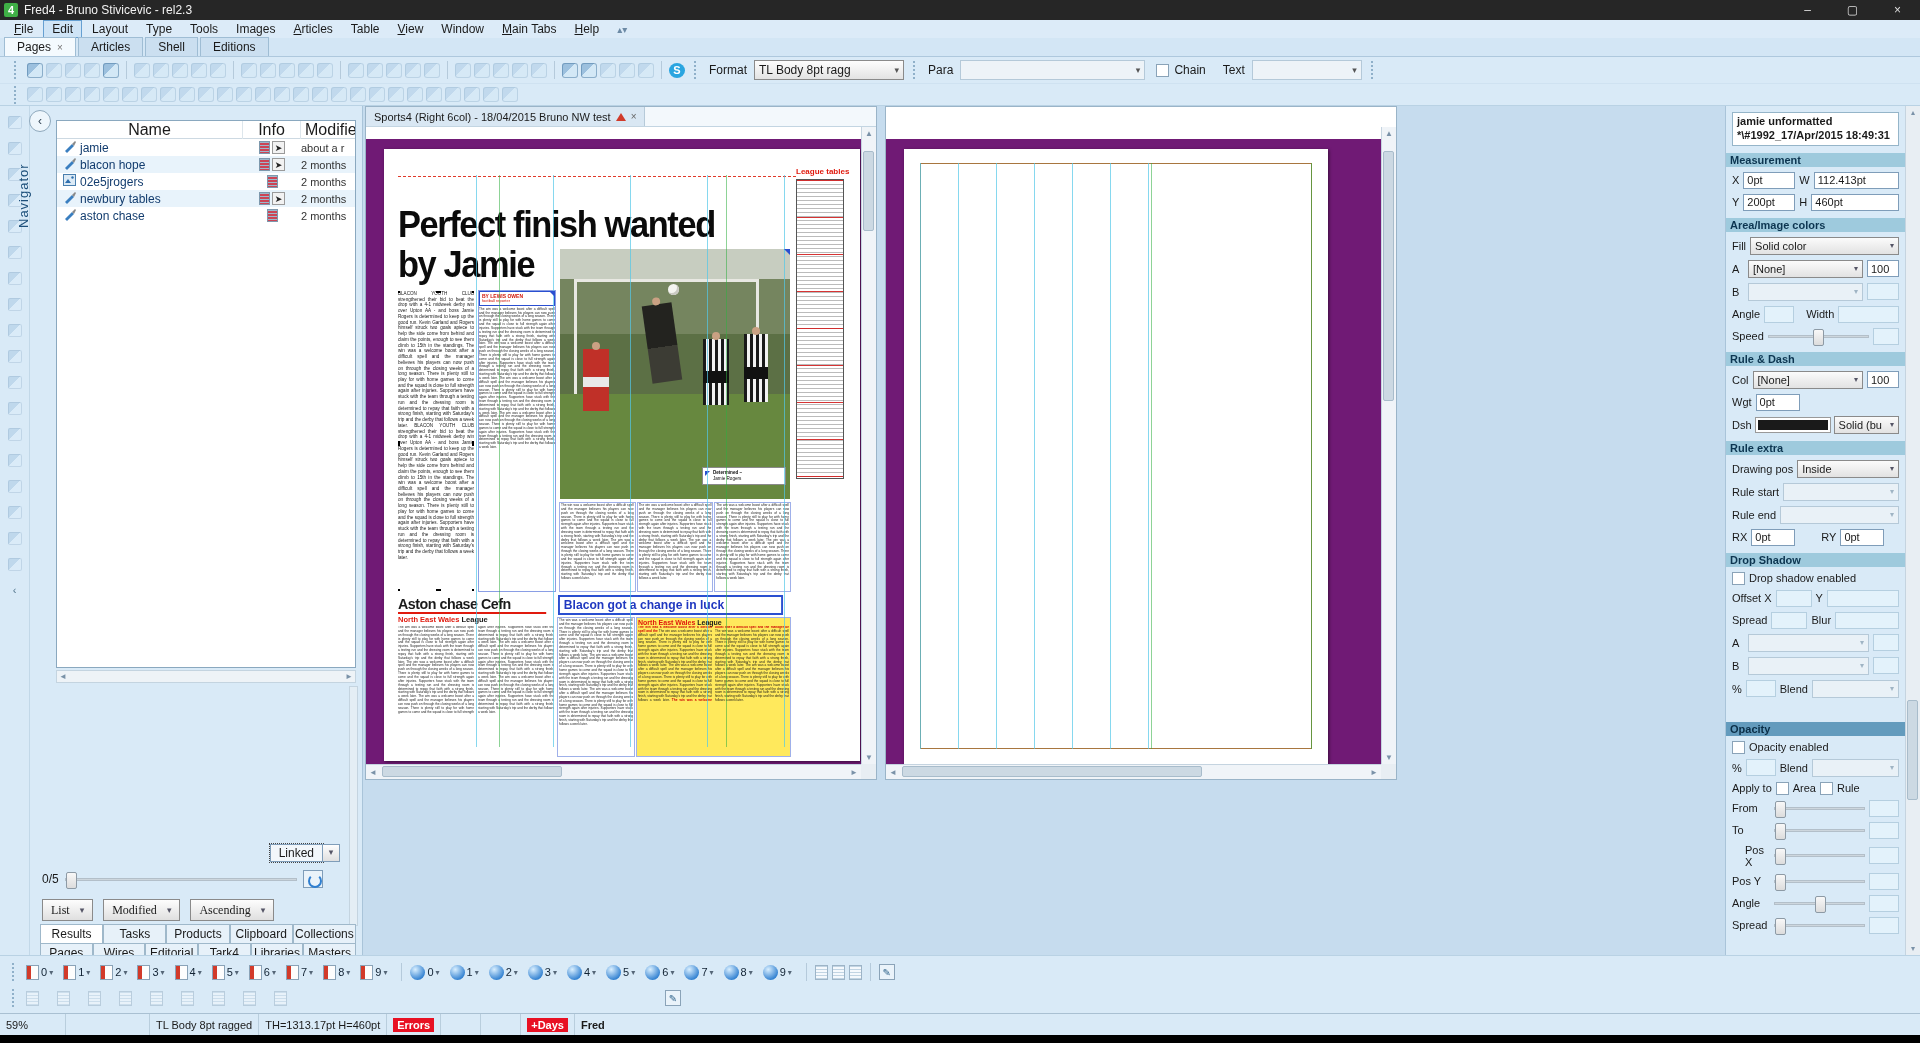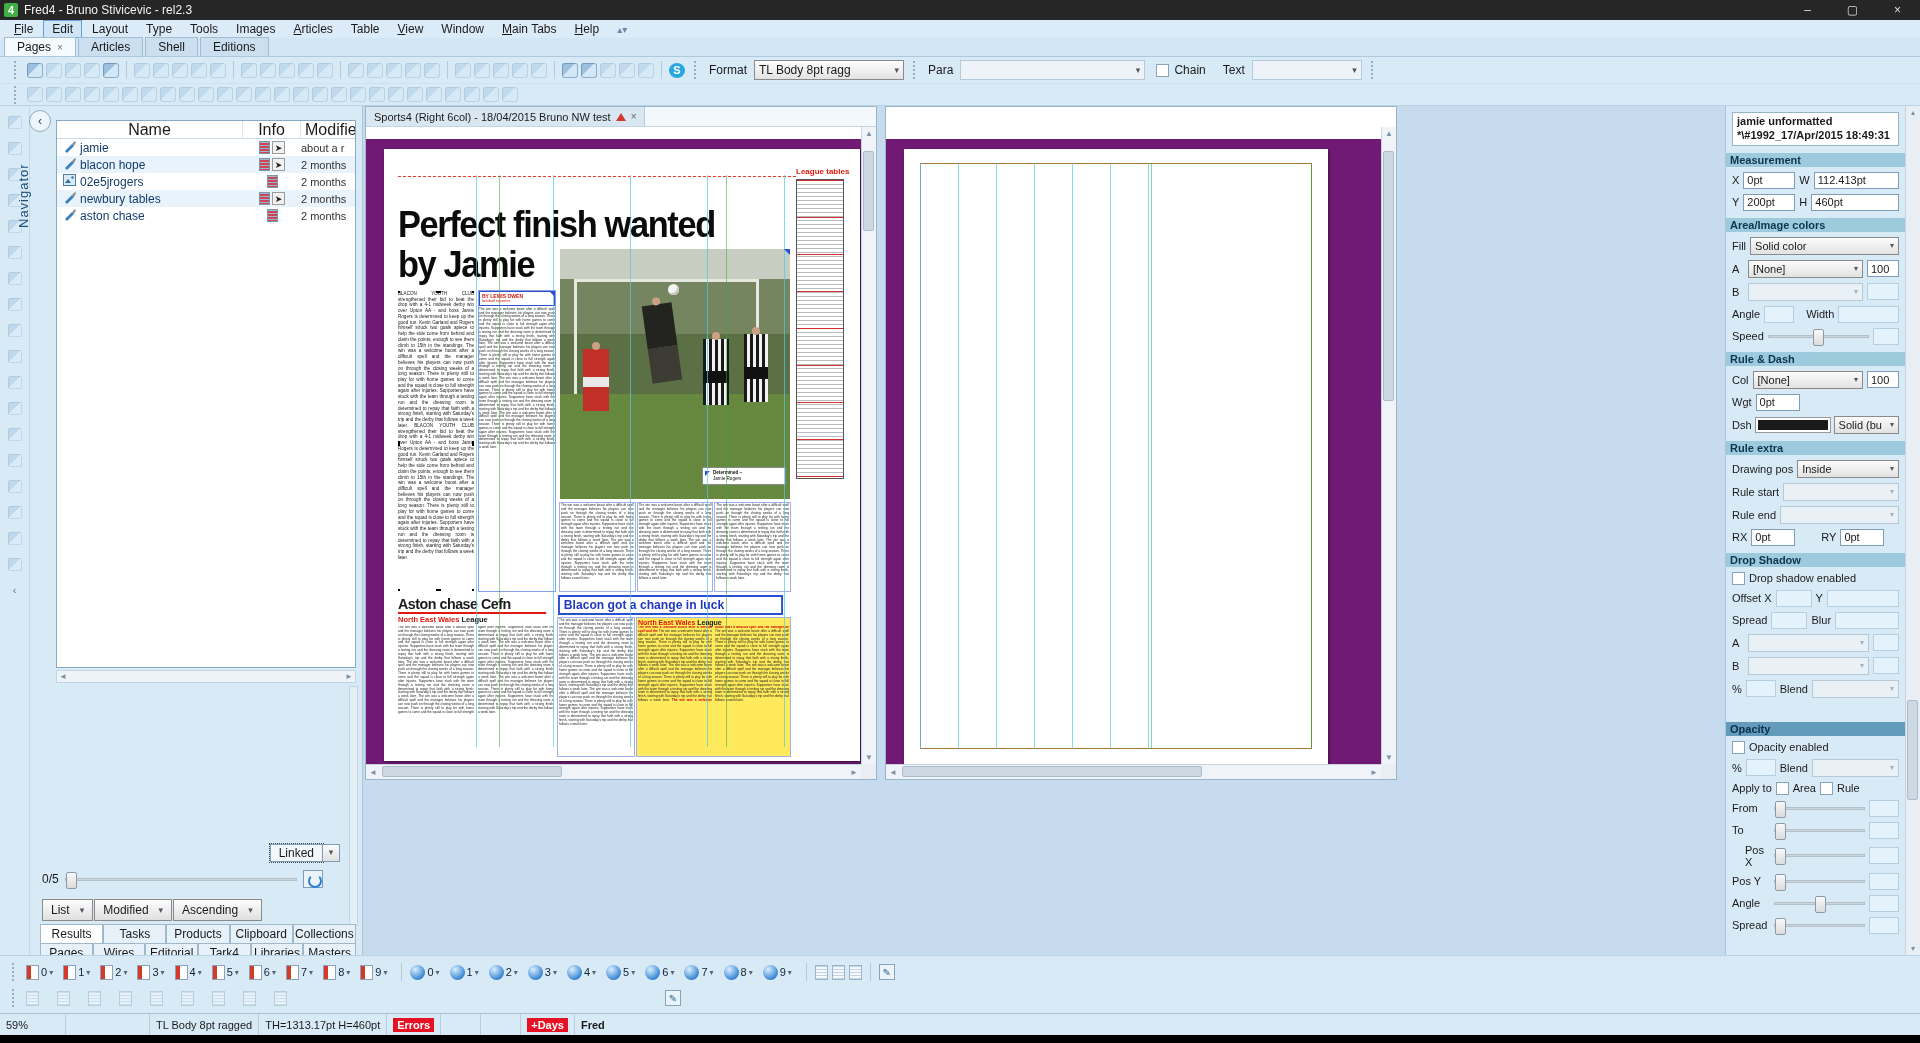--- a/index.html
+++ b/index.html
@@ -88,21 +88,21 @@
   #linked-caret { border:1px solid #7f9db9; border-left:none; background:linear-gradient(#fdfdfd,#e0e0e0);
                   width:17px; text-align:center; color:#556; font-size:9px; padding-top:2px;}
   #pager-row { position:absolute; left:12px; top:762px; width:312px; height:22px; display:flex; align-items:center; gap:6px;}
   #pager-label { font-size:12px; }
   .slider-track { flex:1; height:3px; background:#cdd6dd; border:1px solid #b3bfc9; position:relative; }
   .slider-thumb { position:absolute; top:-7px; width:11px; height:17px; background:linear-gradient(#f8f8f8,#dcdcdc);
                   border:1px solid #8d9aa5; border-radius:2px; }
   #refresh-btn { width:20px; height:18px; border:1px solid #7f9db9; background:#eaf3fa; position:relative; flex:none;}
   #refresh-btn::before { content:""; position:absolute; left:4px; top:3px; width:10px; height:10px; border:2px solid #2f7fd0;
                          border-top-color:transparent; border-radius:50%; }
-  #sortrow { position:absolute; left:12px; top:793px; display:flex; gap:1px; }
+  #sortrow { position:absolute; left:12px; top:793px; display:flex; gap:10px;font-family:Liberation Serif, serif; }
   .sort-dd { height:22px; background:linear-gradient(#fdfdfd,#dfdfdf); border:1px solid #8a8a8a;
              display:flex; align-items:center; padding:0 8px; gap:10px; }
   .sort-dd .caret { color:#556; font-size:9px; }
   .navtabs { position:absolute; left:10px; display:flex; width:316px; }
   .navtab { flex:1; border:1px solid #9fb8ca; background:#e7f1f9; text-align:center; padding:2px 0; white-space:nowrap; }
   .navtab.active { background:#fff; }
   #navtabs1 { top:818px; } #navtabs2 { top:837px; }
 
   
   .docwin { position:absolute; top:106px; height:674px; background:#fff; border:1px solid #9ab4c8; }

